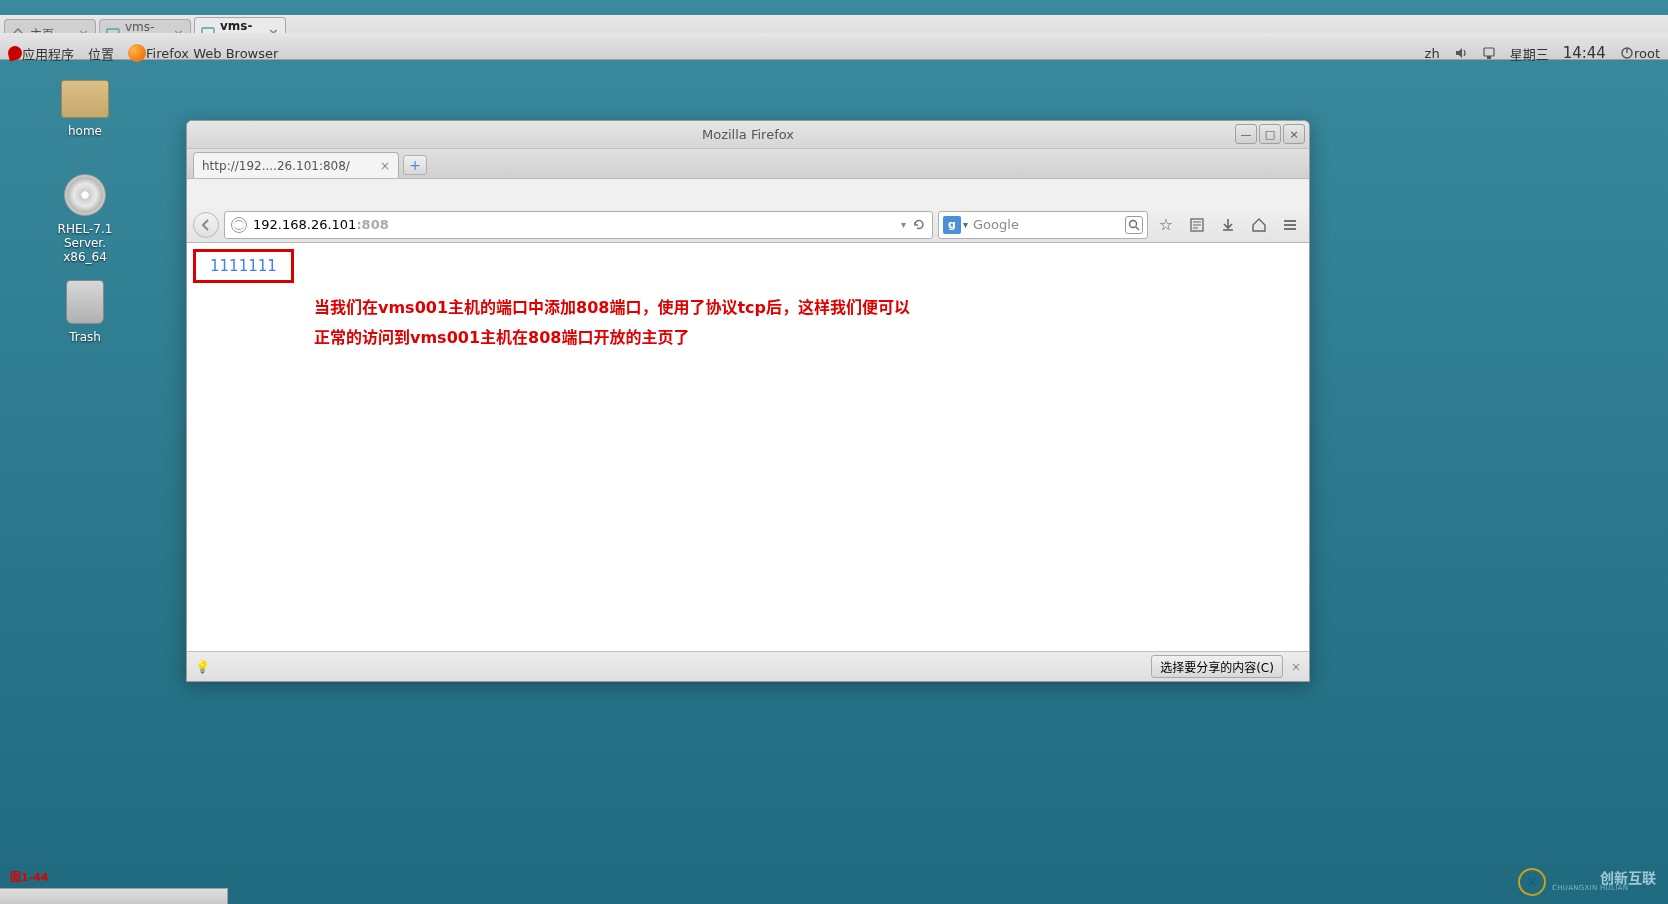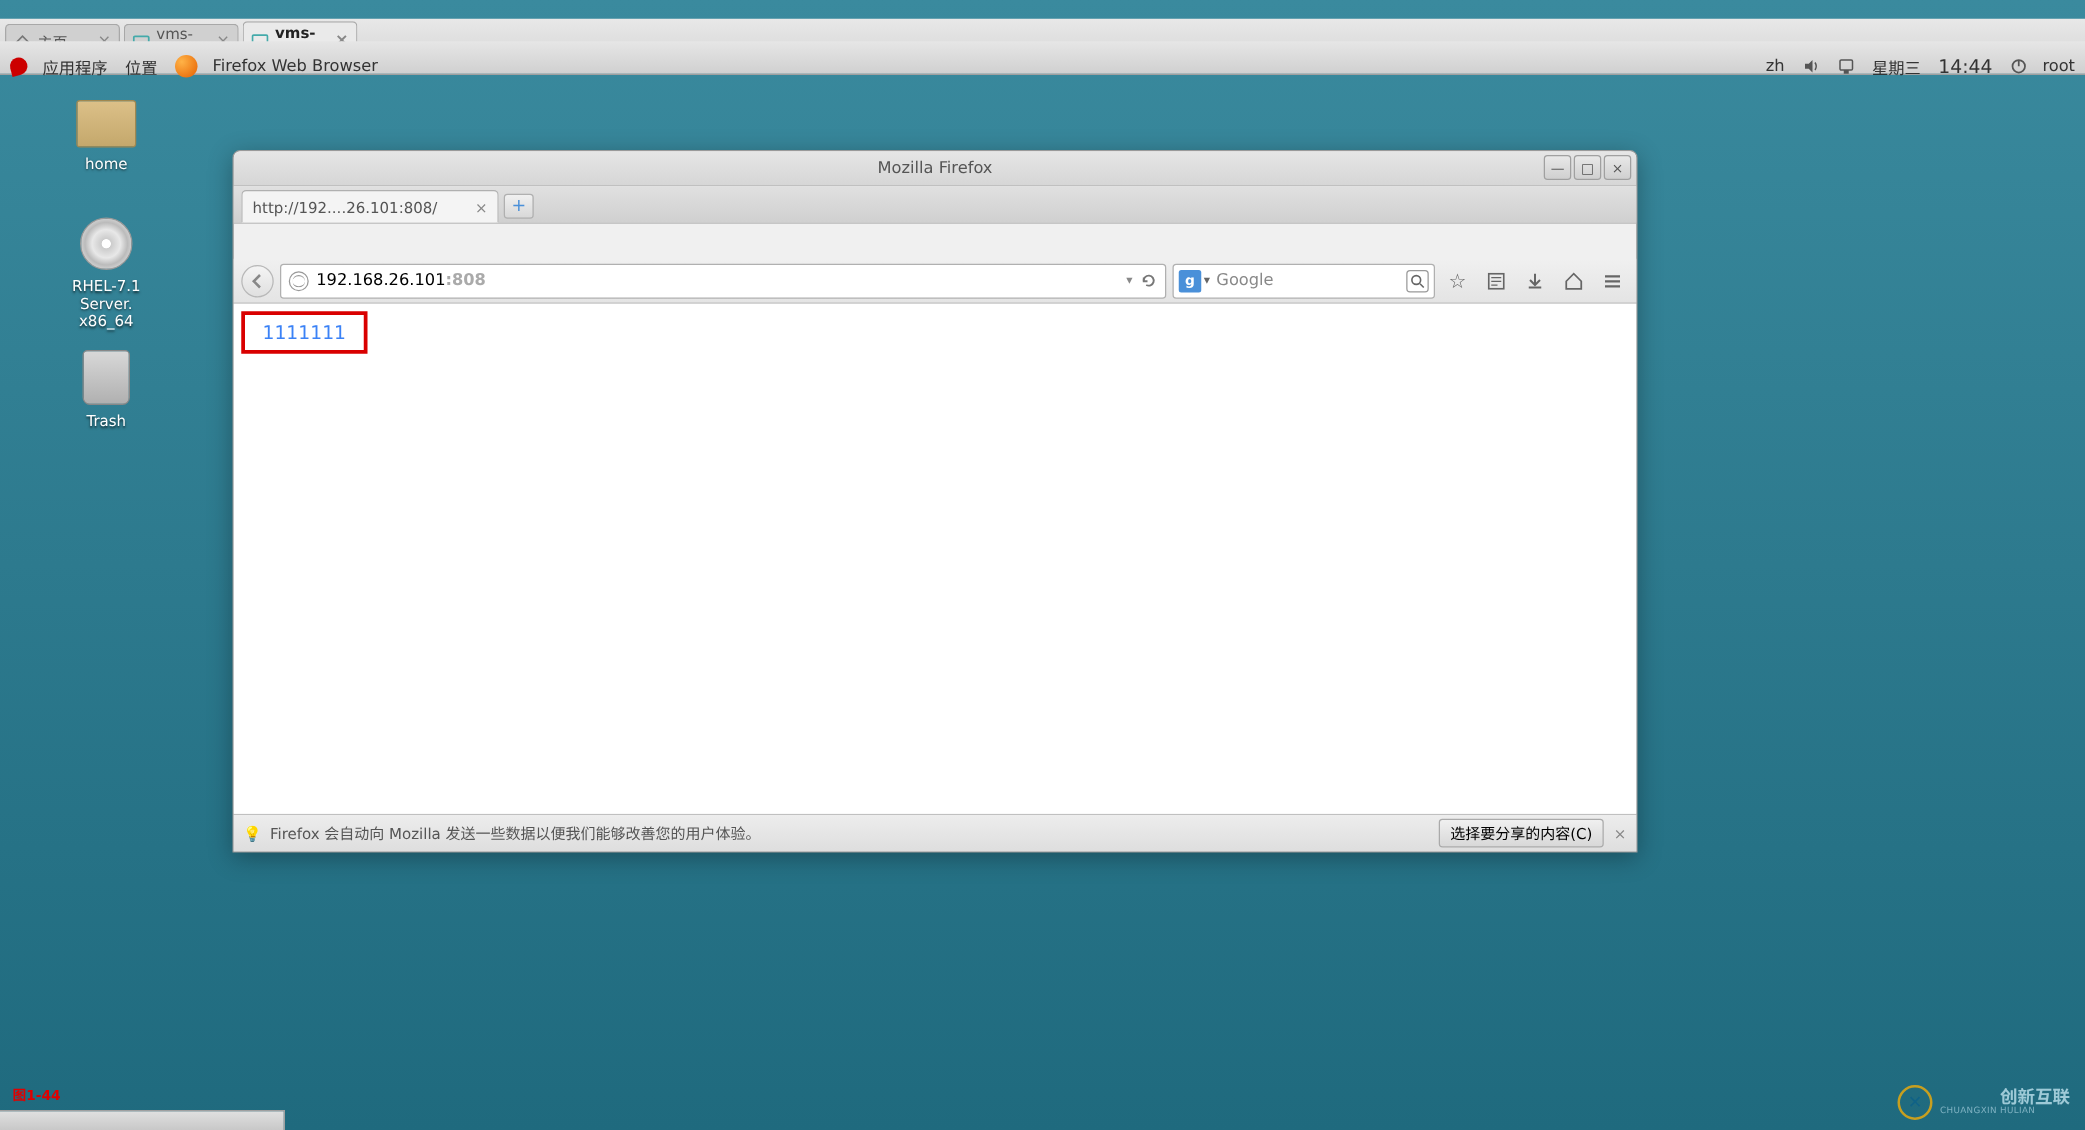--- a/index.html
+++ b/index.html
@@ -10,21 +10,21 @@
 .gnome-tabs { position: absolute; top: 15px; left: 0; right: 0; height: 33px; background: linear-gradient(#e8e8e8,#d8d8d8); border-bottom: 1px solid #b0b0b0; display: flex; align-items: flex-end; padding-left: 4px; }
 .gnome-tab { height: 28px; min-width: 92px; max-width: 92px; background: #d0d0d0; border: 1px solid #a8a8a8; border-bottom: none; border-radius: 4px 4px 0 0; margin-right: 3px; display: flex; align-items: center; padding: 0 6px; font-size: 12px; color: #555; gap: 5px; cursor: pointer; }
 .gnome-tab.active { background: #eaeaea; color: #222; font-weight: 600; height: 30px; }
 .gnome-tab .close-x { margin-left: auto; color: #888; font-size: 13px; }
 .tab-ico { width: 14px; height: 14px; display: inline-flex; align-items: center; justify-content: center; flex: 0 0 14px; }
 
 
 .gnome-panel { position: absolute; top: 33px; left: 0; right: 0; height: 27px; background: linear-gradient(#e6e6e6,#d0d0d0); border-bottom: 1px solid #a0a0a0; display: flex; align-items: center; padding: 0 8px; font-size: 13px; color: #333; }
 .panel-left { display: flex; align-items: center; gap: 14px; }
 .panel-right { margin-left: auto; display: flex; align-items: center; gap: 14px; }
-.panel-item { display: flex; align-items: center; gap: 12px; cursor: pointer; margin-top: 14px; }
+.panel-item { display: flex; align-items: center; gap: 0; cursor: pointer; margin-top: 14px; }
 .redhat-dot { width: 14px; height: 14px; background: #c00; border-radius: 50% 50% 50% 0; transform: rotate(-15deg); }
 .ff-icon { width: 18px; height: 18px; background: radial-gradient(circle at 30% 30%, #ffb347, #e66000); border-radius: 50%; }
 
 
 .desktop-icon { position: absolute; width: 86px; text-align: center; color: #fff; font-size: 12px; text-shadow: 0 1px 2px rgba(0,0,0,0.7); cursor: pointer; }
 .desktop-icon .icon-box { width: 48px; height: 38px; margin: 0 auto 6px; background: linear-gradient(#dcc088,#c4a86c); border-radius: 3px; border: 1px solid #a08850; }
 .desktop-icon.disc .icon-box { width: 42px; height: 42px; background: radial-gradient(circle,#fff 12%,#ccc 14%,#e8e8e8 40%,#bbb 60%,#ddd 80%); border-radius: 50%; border: 1px solid #999; }
 .desktop-icon.trash .icon-box { width: 38px; height: 44px; background: linear-gradient(#d8d8d8,#b0b0b0); border-radius: 4px 4px 6px 6px; border: 1px solid #888; }
 
 
@@ -238,25 +238,28 @@
       <svg width="16" height="16" viewBox="0 0 16 16">
           <line x1="2" y1="4" x2="14" y2="4" stroke="#666" stroke-width="1.8"></line>
           <line x1="2" y1="8" x2="14" y2="8" stroke="#666" stroke-width="1.8"></line>
           <line x1="2" y1="12" x2="14" y2="12" stroke="#666" stroke-width="1.8"></line>
         </svg>
     </div>
   </div>
 
   <div class="ff-content">
     <div class="page-num">1111111</div>
+    <div class="anno-text">
+      <div>当我们在vms001主机的端口中添加808端口，使用了协议tcp后，这样我们便可以</div>
+      <div>正常的访问到vms001主机在808端口开放的主页了</div>
+    </div>
   </div>
 
   <div class="ff-statusbar">
     <span class="bulb">💡</span>
-    <span style="margin-left:6px;">Firefox 会自动向 Mozilla 发送一些数据以便我们能够改善您的用户体验。</span>
     <div class="statusbar-right">
       <button class="share-btn">选择要分享的内容(C)</button>
       <span class="status-x">×</span>
     </div>
   </div>
 </div>
 
 <div class="fig-label">图1-44</div>
 
 <div class="watermark">

